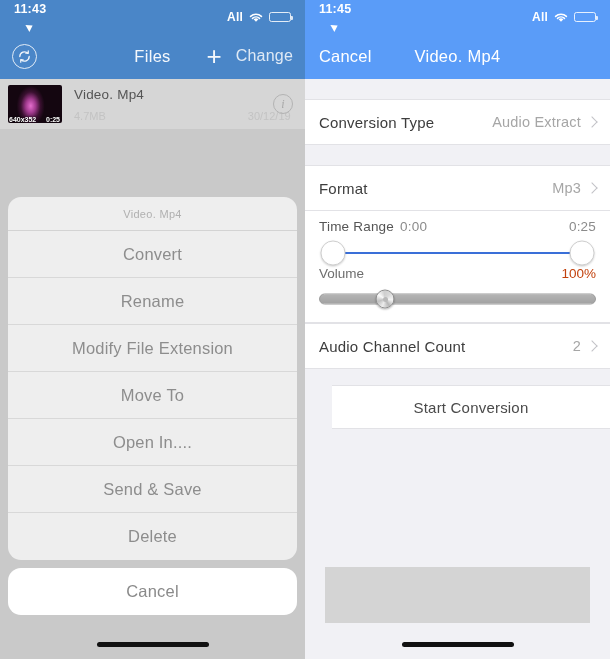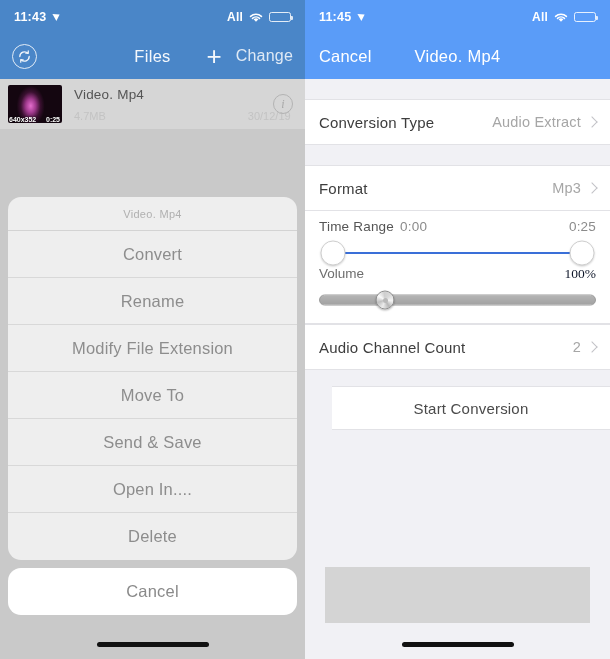--- a/index.html
+++ b/index.html
@@ -22,21 +22,21 @@
   .statusbar {
     height: 33px;
     display: flex;
     align-items: center;
     padding: 0 14px;
     color: #ffffff;
     font-size: 12.5px;
     font-weight: bold;
     letter-spacing: 0.2px;
   }
-  .sb-left { display: flex; align-items: center; gap: 8px; }
+  .sb-left { display: flex; align-items: center; gap: 8px; flex-direction: column; }
   .sb-right { margin-left: auto; display: flex; align-items: center; gap: 5px; }
   .sb-carrier { font-size: 12px; font-weight: bold; }
 
   .loc-arrow {
     width: 0; height: 0;
     border-left: 6px solid #fff;
     border-top: 4px solid transparent;
     border-bottom: 4px solid transparent;
     transform: rotate(-30deg);
     position: relative; top: -1px;
@@ -299,21 +299,21 @@
     border: 1px solid #cfcfcf;
     border-radius: 50%;
     transform: translate(-50%, -50%);
     box-shadow: 0 1px 2px rgba(0,0,0,0.18);
   }
 
   .vol-head {
     display: flex; align-items: baseline;
     font-size: 13.5px; color: #6e6e6e;
   }
-  .vol-head .v2 { margin-left: auto; color: #0f172a; font-family: Liberation Serif, serif; }
+  .vol-head .v2 { margin-left: auto; color: #c2410c; }
 
   .vol-track {
     position: relative;
     height: 22px;
     margin-top: 7px;
   }
   .vol-bar {
     position: absolute; top: 50%; left: 0; right: 0;
     height: 11px;
     transform: translateY(-50%);
@@ -434,22 +434,22 @@
       <span class="peek-cursor"></span>
     </div>
 
     <div class="sheet-wrap">
       <div class="sheet">
         <div class="sheet-head">Video. Mp4</div>
         <div class="sheet-item">Convert</div>
         <div class="sheet-item">Rename</div>
         <div class="sheet-item">Modify File Extension</div>
         <div class="sheet-item">Move To</div>
+        <div class="sheet-item">Open In....</div>
         <div class="sheet-item">Send &amp; Save</div>
-        <div class="sheet-item">Open In....</div>
         <div class="sheet-item">Delete</div>
       </div>
       <div class="sheet-cancel">Cancel</div>
     </div>
 
     <div class="home-bar"></div>
   </div>
 
   <div class="phone phone-right">
 

